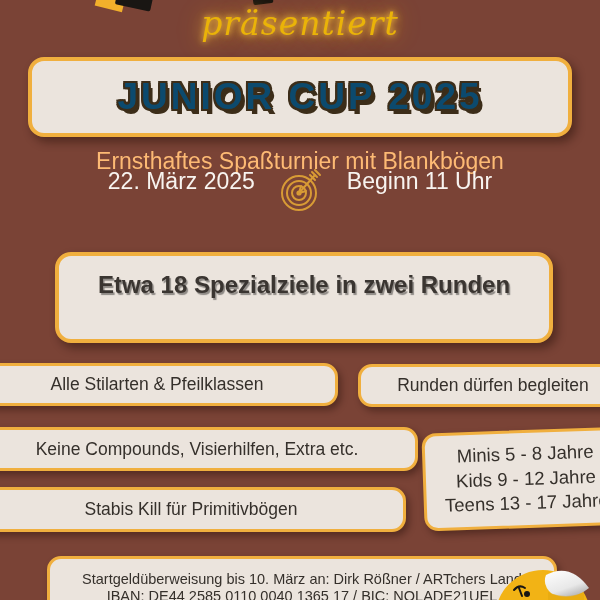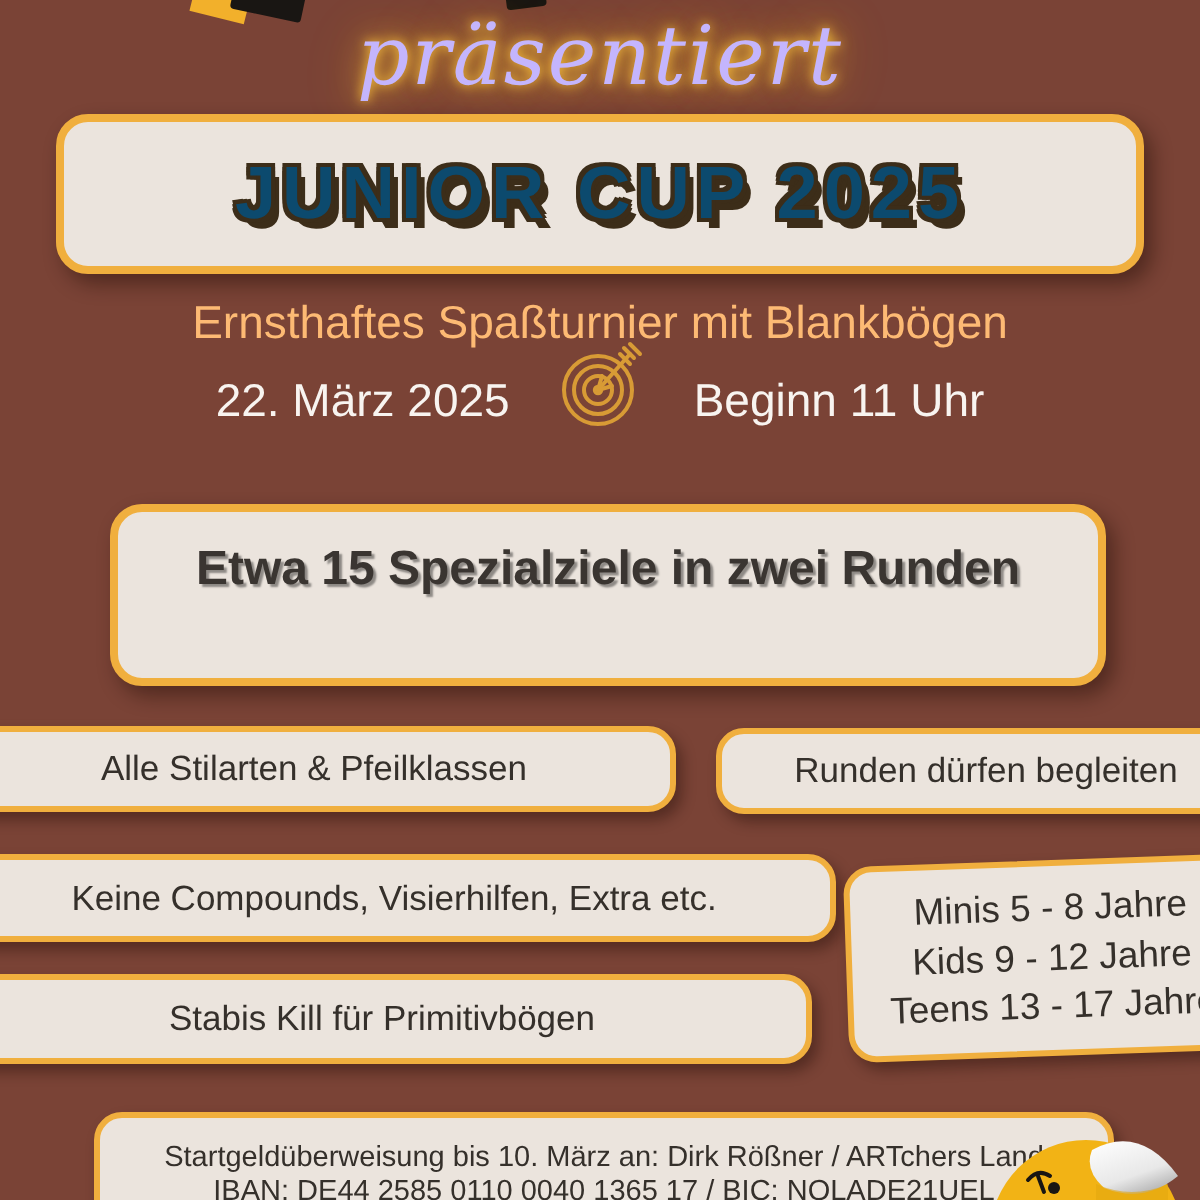--- a/index.html
+++ b/index.html
@@ -11,21 +11,21 @@
   }
   
   .frag { position:absolute; }
   .frag-yellow { left:96px; top:-5px; width:28px; height:14px; background:#F2B02B; transform:rotate(14deg); }
   .frag-black1 { left:116px; top:-7px; width:36px; height:15px; background:#191613; transform:rotate(12deg); border-radius:2px; }
   .frag-black2 { left:253px; top:-5px; width:20px; height:9px; background:#191613; transform:rotate(-7deg); border-radius:2px; }
 
   .presents {
     position:absolute; top:4px; left:0; width:100%; text-align:center;
     font-family:"DejaVu Serif", serif; font-style:italic;
-    font-size:41px; letter-spacing:1px; color:#c4b5fd;
+    font-size:33px; letter-spacing:1px; color:#eab308;
     text-shadow:0 0 6px #FFC83D, 0 0 16px rgba(255,190,50,.75), 0 0 28px rgba(255,170,30,.45);
   }
 
   .panel {
     position:absolute; background:#EBE4DD; border:4px solid #F0AF3E;
     border-radius:16px; box-shadow:4px 5px 10px rgba(30,10,5,.45);
   }
   .title-box { left:28px; top:57px; width:544px; height:80px;
     display:flex; align-items:center; justify-content:center; }
   .title-text {
@@ -33,21 +33,21 @@
     text-shadow:-2px -2px 0 #3C2D19, 2px -2px 0 #3C2D19, -2px 2px 0 #3C2D19,
                  2px 2px 0 #3C2D19, 2px 0 0 #3C2D19, -2px 0 0 #3C2D19,
                  0 2px 0 #3C2D19, 0 -2px 0 #3C2D19, 4px 5px 0 #3C2D19;
   }
 
   .white-line { position:absolute; width:100%; text-align:center;
     color:#fdba74; font-size:23px; }
   .intro-sub { top:148px; }
   .intro-loc { top:216px; }
   .intro-row { position:absolute; top:168px; left:0; width:100%; height:46px;
-    display:flex; align-items:flex-end; justify-content:center; gap:24px;
+    display:flex; align-items:flex-start; justify-content:center; gap:24px;
     color:#F8F4F0; font-size:23px; }
   .target-icon { width:44px; height:44px; flex:0 0 auto; }
 
   .highlight-box { left:55px; top:252px; width:498px; height:91px;
     text-align:center; color:#3A3531; }
   .highlight-title { margin-top:15px; font-size:24px; font-weight:bold;
     text-shadow:1.5px 1.5px 1px rgba(0,0,0,.4); }
   .highlight-sub { margin-top:7px; font-size:17px; font-weight:bold;
     text-shadow:1px 1px 1px rgba(0,0,0,.35); }
 
@@ -100,21 +100,21 @@
       <circle cx="20" cy="25" r="2.6" fill="#D89B35" stroke="none"></circle>
       <path d="M 20 25 L 36 7"></path>
       <path d="M 20 25 l 7 -2 M 20 25 l 2 -7" stroke-width="2"></path>
       <path d="M 33 4 l 5 5 M 36 2 l 5 5 M 31 7 l 5 5" stroke-width="2"></path>
     </svg>
     <span>Beginn 11 Uhr</span>
   </div>
 
 
   <div class="panel highlight-box">
-    <div class="highlight-title">Etwa 15 Spezialziele in zwei Runden</div>
+    <div class="highlight-title">Etwa 18 Spezialziele in zwei Runden</div>
   </div>
 
   <div class="pill pill-styles">
     <span>Alle Stilarten &amp; Pfeilklassen</span>
   </div>
   <div class="pill pill-parents">
     <span>Runden dürfen begleiten</span>
   </div>
   <div class="pill pill-equipment">
     <span>Keine Compounds, Visierhilfen, Extra etc.</span>

